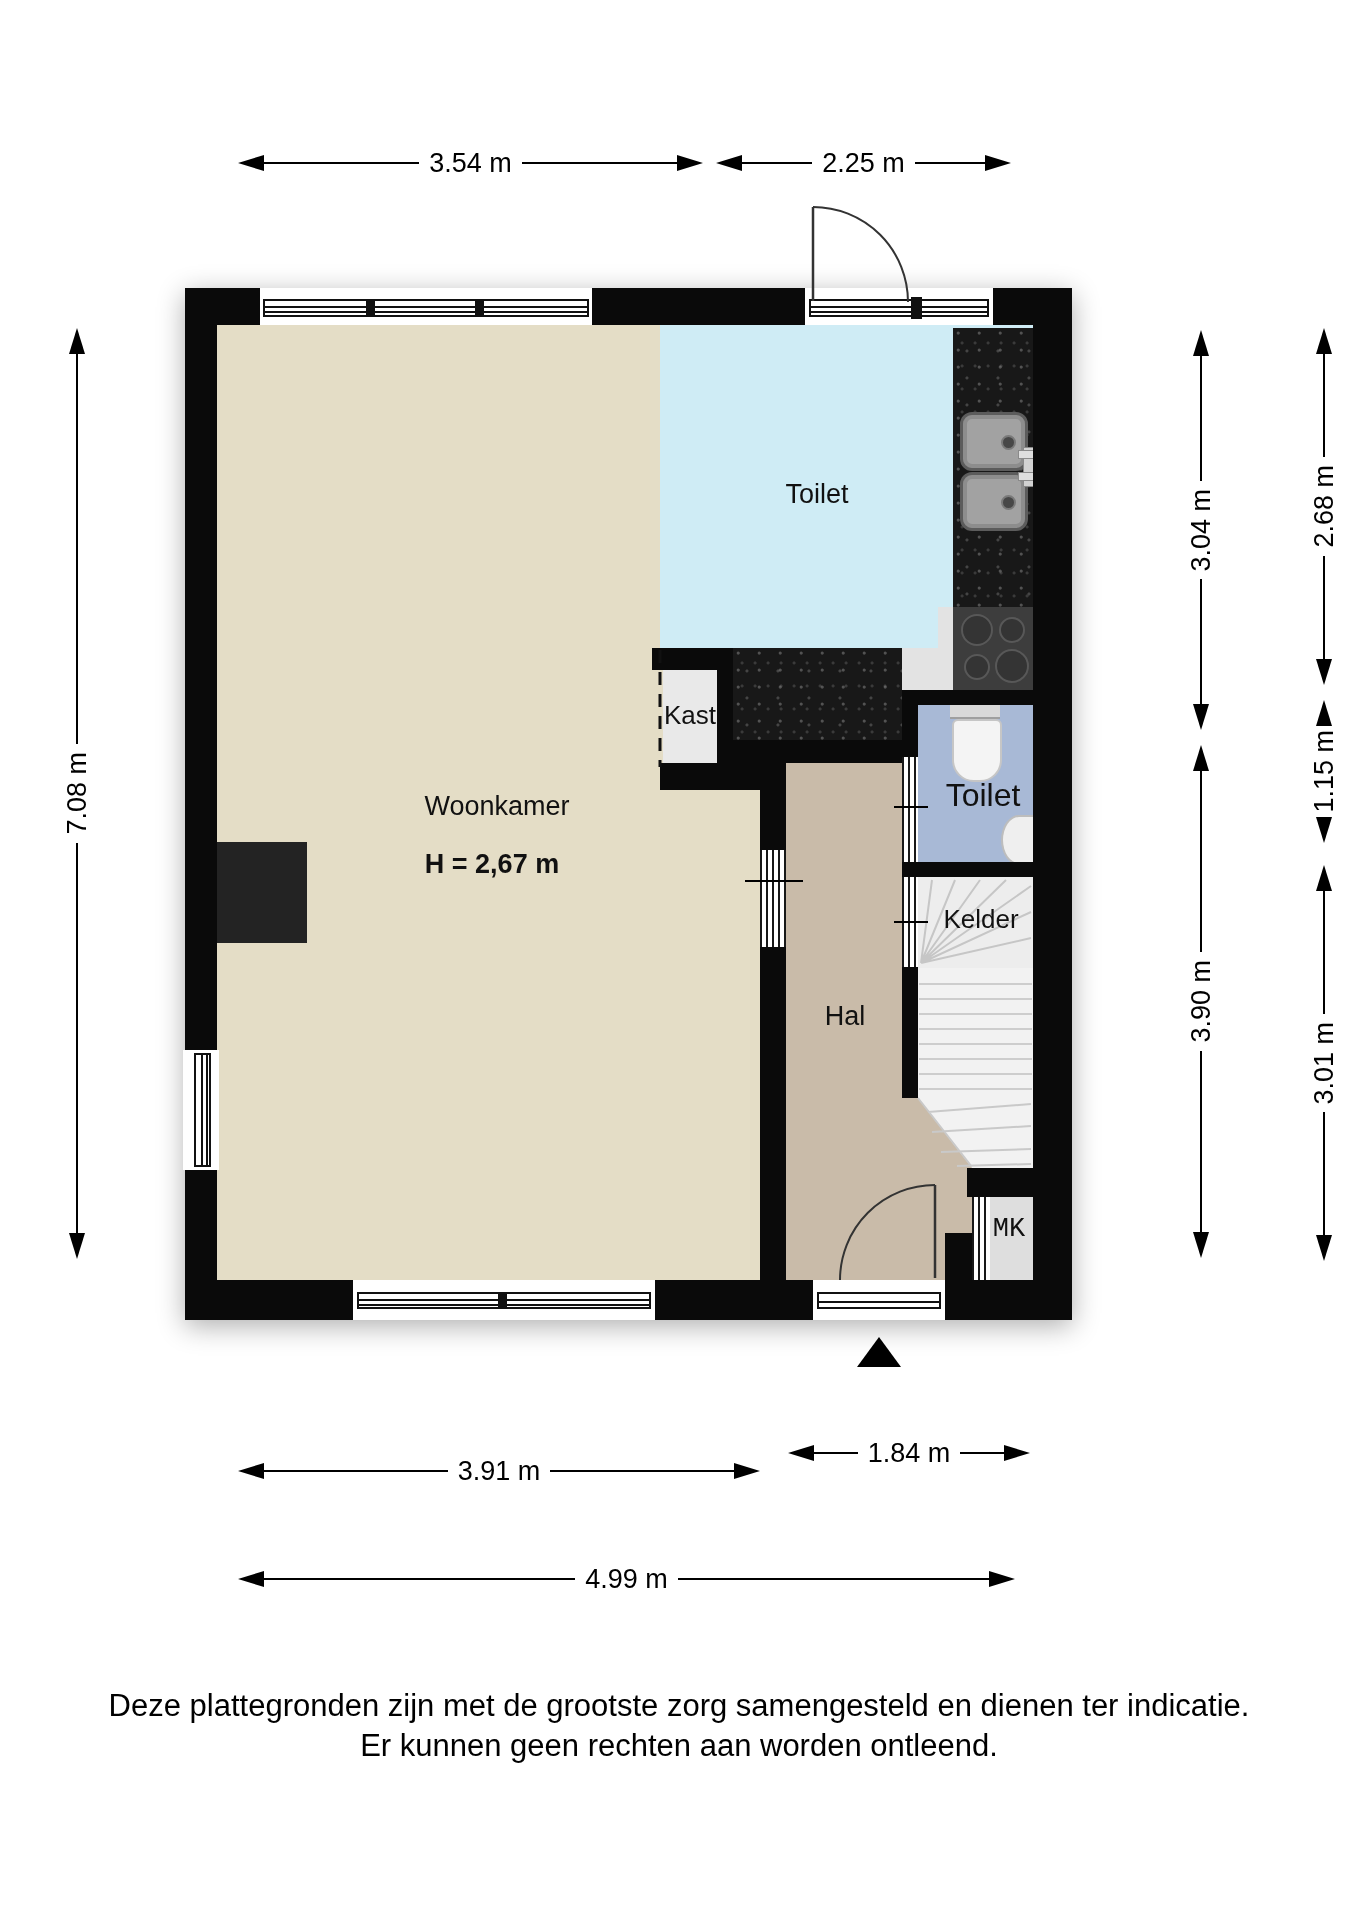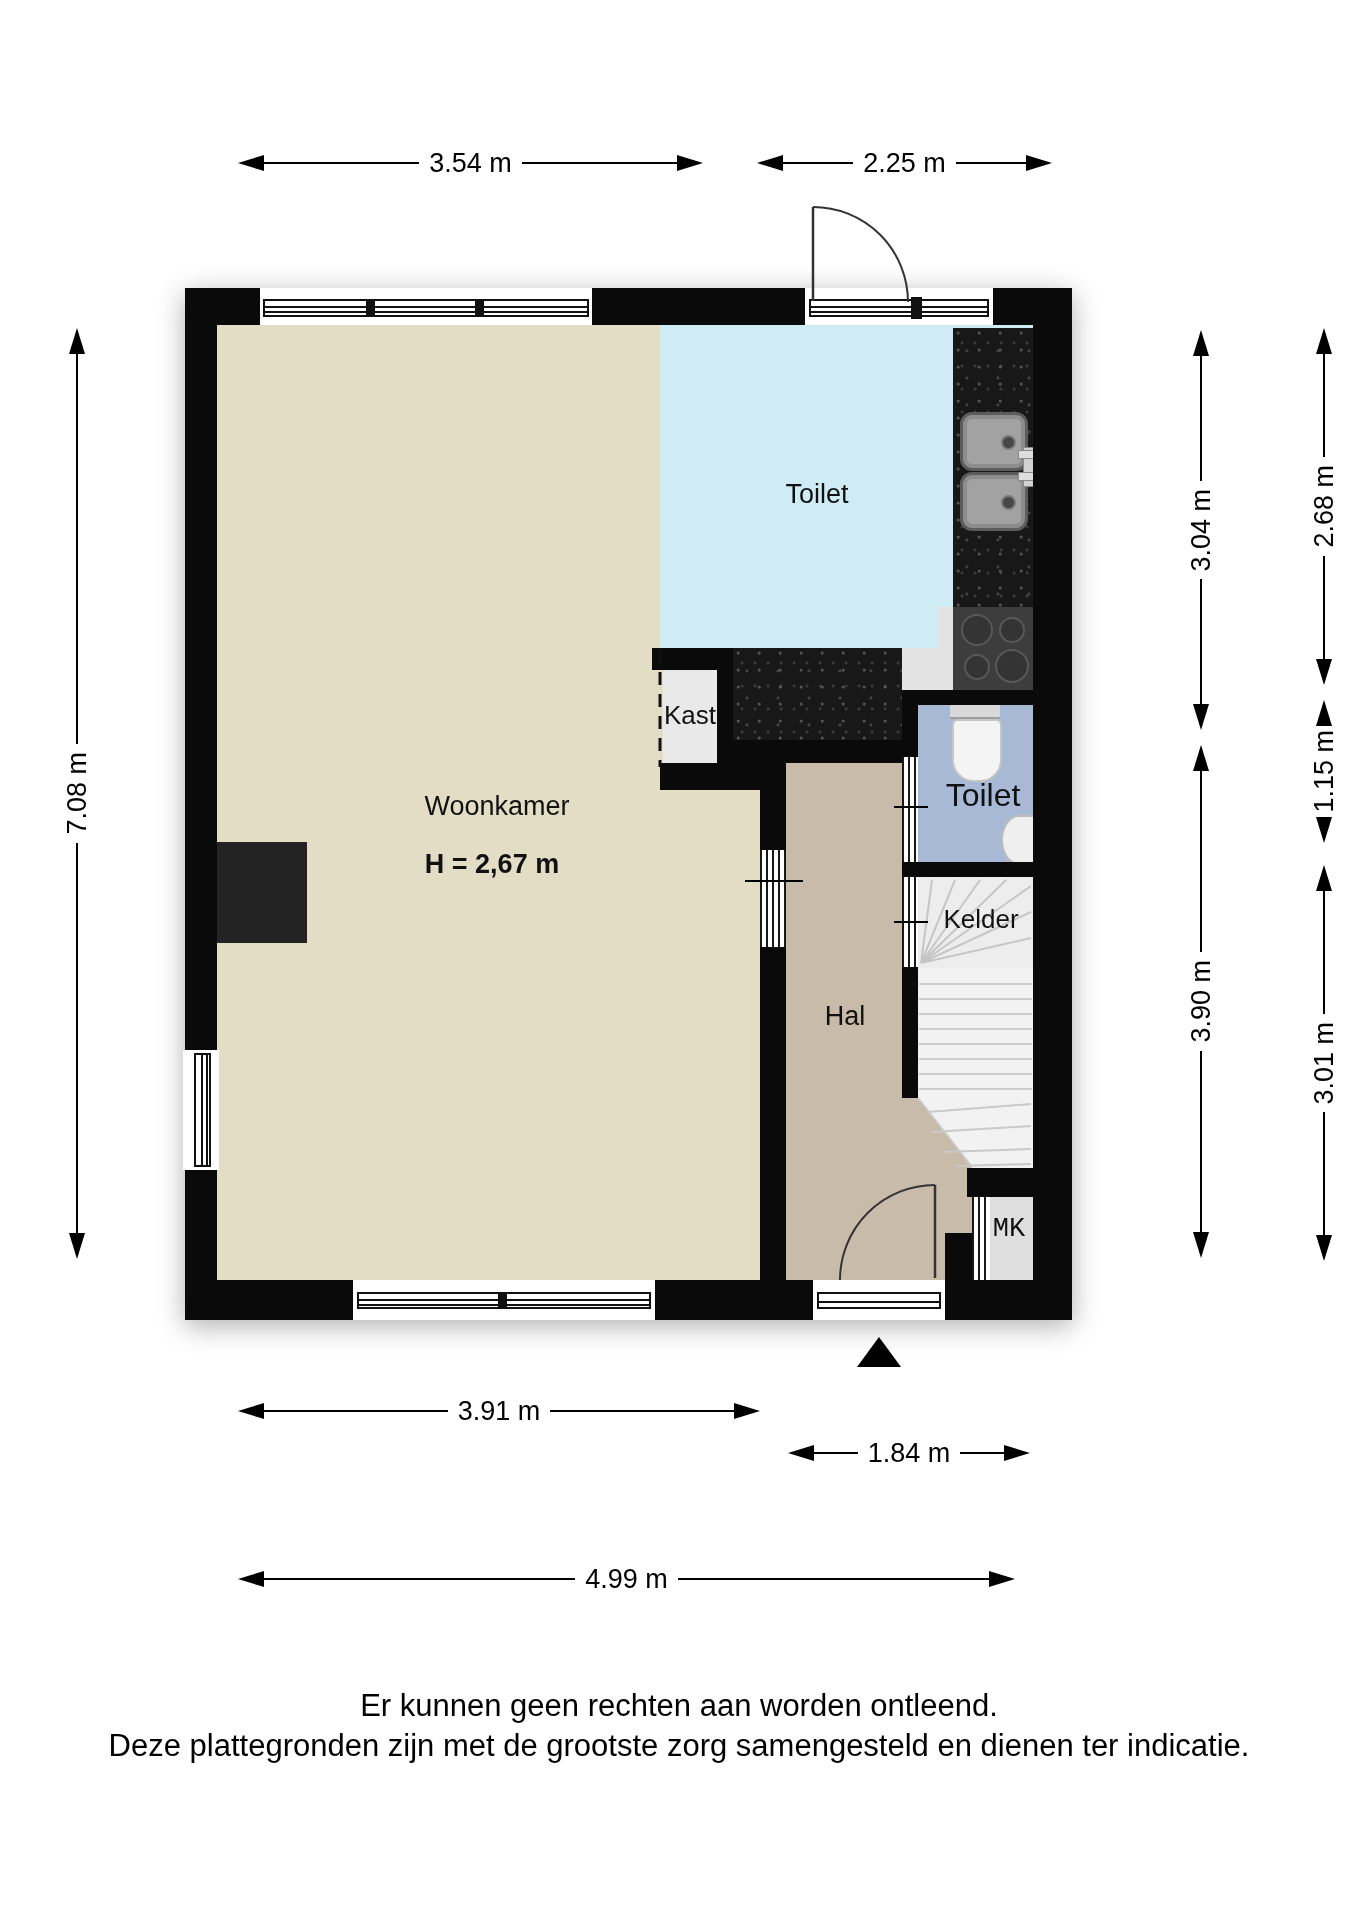--- a/index.html
+++ b/index.html
@@ -178,21 +178,21 @@
   <span class="abs room-label" style="left:845px;top:1016px;">Hal</span>
   <span class="abs room-label" style="left:1009px;top:1229px;font-family:Liberation Mono, monospace;">MK</span>
 
   <div class="abs dim dim-h" style="left:238px;top:148px;width:465px;">
     <span class="arr arr-left"></span>
       <span class="dline"></span>
     <span class="dlabel">3.54 m</span>
     <span class="dline"></span>
       <span class="arr arr-right"></span>
   </div>
-  <div class="abs dim dim-h" style="left:757px;top:148px;width:295px;">
+  <div class="abs dim dim-h" style="left:716px;top:148px;width:295px;">
     <span class="arr arr-left"></span>
       <span class="dline"></span>
     <span class="dlabel">2.25 m</span>
     <span class="dline"></span>
       <span class="arr arr-right"></span>
   </div>
   <div class="abs dim dim-v" style="left:62px;top:328px;height:931px;">
     <span class="arr arr-up"></span>
       <span class="dline"></span>
     <span class="dlabel">7.08 m</span>
@@ -225,21 +225,21 @@
     <span class="dlabel" style="padding:4px 0;">1.15 m</span>
     <span class="arr arr-down"></span>
   </div>
   <div class="abs dim dim-v" style="left:1309px;top:865px;height:396px;">
     <span class="arr arr-up"></span>
       <span class="dline"></span>
     <span class="dlabel">3.01 m</span>
     <span class="dline"></span>
       <span class="arr arr-down"></span>
   </div>
-  <div class="abs dim dim-h" style="left:238px;top:1396px;width:522px;">
+  <div class="abs dim dim-h" style="left:238px;top:1456px;width:522px;">
     <span class="arr arr-left"></span>
       <span class="dline"></span>
     <span class="dlabel">3.91 m</span>
     <span class="dline"></span>
       <span class="arr arr-right"></span>
   </div>
   <div class="abs dim dim-h" style="left:788px;top:1438px;width:242px;">
     <span class="arr arr-left"></span>
       <span class="dline"></span>
     <span class="dlabel">1.84 m</span>
@@ -248,17 +248,17 @@
   </div>
   <div class="abs dim dim-h" style="left:238px;top:1564px;width:777px;">
     <span class="arr arr-left"></span>
       <span class="dline"></span>
     <span class="dlabel">4.99 m</span>
     <span class="dline"></span>
       <span class="arr arr-right"></span>
   </div>
 
   <div class="abs footer">
+    <div>Deze plattegronden zijn met de grootste zorg samengesteld en dienen ter indicatie.</div>
     <div>Er kunnen geen rechten aan worden ontleend.</div>
-    <div>Deze plattegronden zijn met de grootste zorg samengesteld en dienen ter indicatie.</div>
   </div>
 
 </div>
 
 </body></html>

